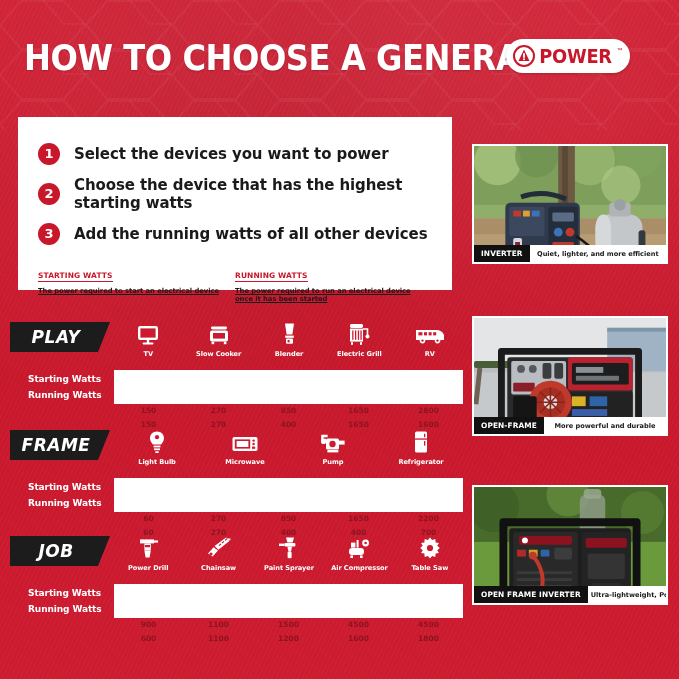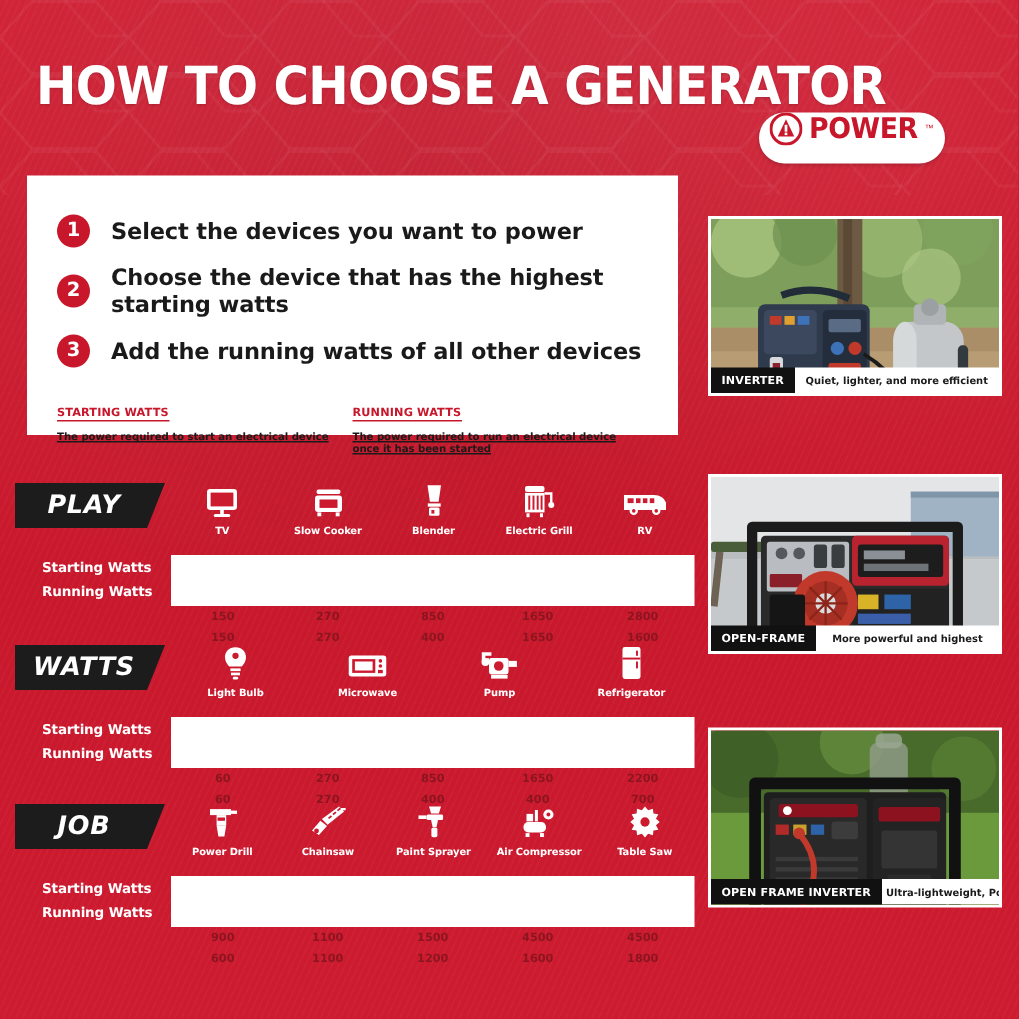--- a/index.html
+++ b/index.html
@@ -56,24 +56,24 @@
     white-space: nowrap;
     text-shadow: 0 1px 2px rgba(0,0,0,0.18);
   }
   .logo {
     position: absolute;
     right: 34px; top: 3px;
     width: 124px; height: 34px;
     background: #ffffff;
     border-radius: 17px;
     display: flex;
+    align-items: center;
     justify-content: center;
     gap: 2px;
     box-shadow: 0 1px 3px rgba(0,0,0,0.2);
-    margin-top: 36px;
   }
   .logo-mark { display:block; }
   .logo-word {
     color: #c8162a;
     font-size: 19px;
     font-weight: 700;
     letter-spacing: -0.3px;
     font-family: "DejaVu Sans", sans-serif;
     transform: scaleX(0.94);
   }
@@ -449,21 +449,21 @@
         <div class="valuecol">
           <div class="value">2800</div>
           <div class="value">1600</div>
         </div>
       </div>
     </div>
   </div>
 
   <div class="section sec-home">
     <div class="tab">
-      <span class="tab-label">WATTS</span>
+      <span class="tab-label">FRAME</span>
     </div>
 
     <div class="devices">
       <div class="device">
         <div class="device-icon">
           <svg width="20" height="24" viewBox="0 0 20 24">
               <path d="M10 1.5 C5.6 1.5 3 4.6 3 8.3 C3 11 4.6 12.8 5.8 14.4 L14.2 14.4 C15.4 12.8 17 11 17 8.3 C17 4.6 14.4 1.5 10 1.5 Z" fill="#fff"></path>
               <rect x="6.6" y="15.6" width="6.8" height="1.8" fill="#fff"></rect>
               <rect x="7" y="18.4" width="6" height="1.8" fill="#fff"></rect>
               <rect x="8.2" y="21.2" width="3.6" height="1.8" rx="0.8" fill="#fff"></rect>
@@ -729,21 +729,21 @@
       <rect x="40" y="80" width="24" height="30" rx="2" fill="#151515"></rect>
 
       <circle cx="48" cy="122" r="16" fill="#1a1a1a"></circle>
       <circle cx="48" cy="122" r="7.5" fill="#c0392b"></circle>
       <circle cx="146" cy="124" r="17" fill="#1a1a1a"></circle>
       <circle cx="146" cy="124" r="8" fill="#c0392b"></circle>
       <rect x="60" y="126" width="72" height="8" rx="3" fill="#1b1b1b"></rect>
     </svg>
     <div class="caption">
       <div class="cap-tag">OPEN-FRAME</div>
-      <div class="cap-desc">More powerful and highest</div>
+      <div class="cap-desc">More powerful and durable</div>
     </div>
   </div>
 
   <div class="photo-card pc3">
     <svg class="photo-scene" viewBox="0 0 196 162" preserveAspectRatio="none">
       <rect width="196" height="162" fill="#5f8a38"></rect>
       <rect y="0" width="196" height="60" fill="#486b2c"></rect>
       <circle cx="20" cy="20" r="26" fill="#3d5e25" opacity="0.8"></circle>
       <circle cx="96" cy="8" r="22" fill="#6e9442" opacity="0.6"></circle>
       <rect x="108" y="8" width="26" height="46" rx="6" fill="#8e9a85" opacity="0.85"></rect>

